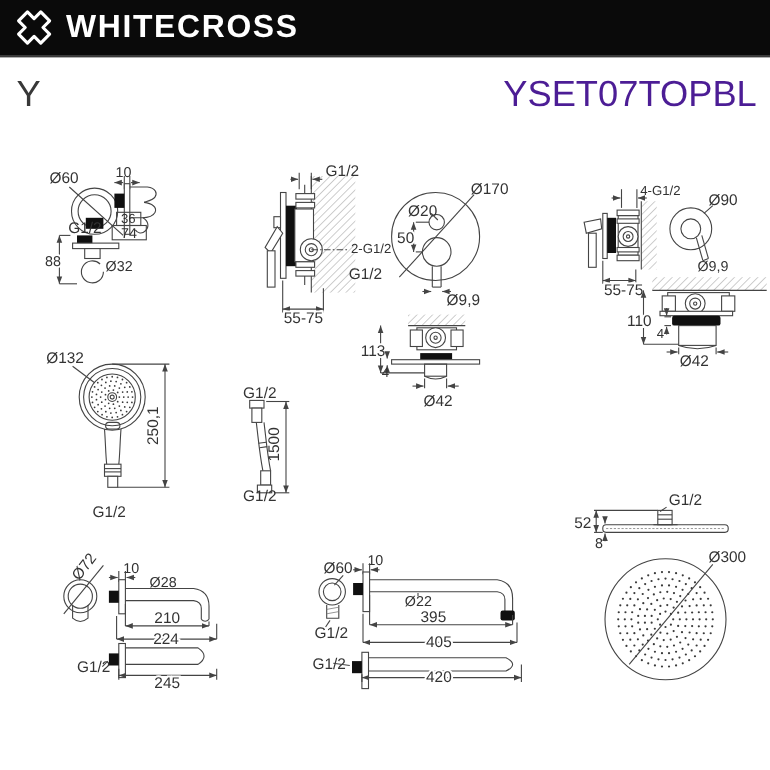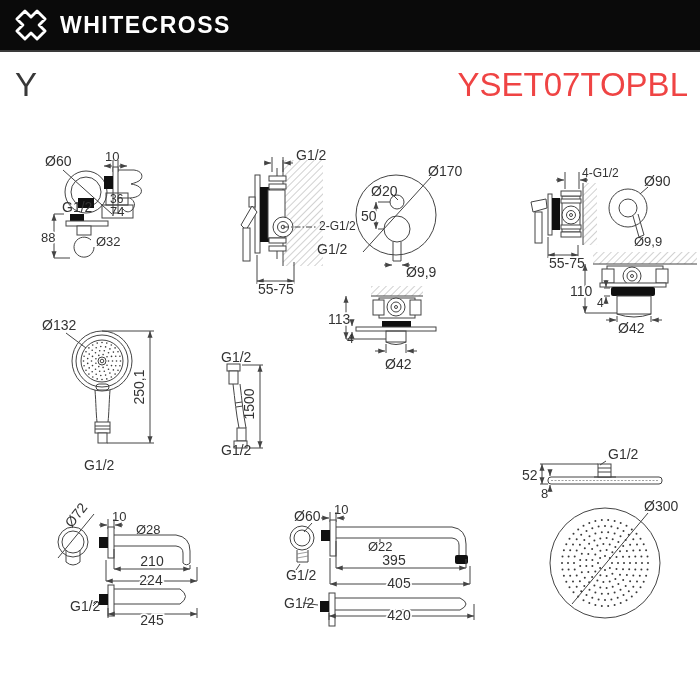--- a/index.html
+++ b/index.html
@@ -1,23 +1,23 @@
 <!DOCTYPE html>
 <html><head>
 <meta charset="utf-8">
 <style>
   html,body{margin:0;padding:0}
   body{width:700px;height:700px;background:#fff;position:relative;overflow:hidden;
        font-family:"Liberation Sans",sans-serif}
   .header{position:absolute;top:0;left:0;width:700px;height:52px;background:#0a0a0a;
           border-bottom:2px solid #3a3a3a;display:flex;align-items:center;
           padding-left:12px;box-sizing:border-box}
-  .brand{color:#fff;font-size:23px;font-weight:600;letter-spacing:1.5px;margin-left:10px}
+  .brand{color:#fff;font-size:29px;font-weight:600;letter-spacing:1.5px;margin-left:10px}
   .series{position:absolute;left:15px;top:66px;font-size:33px;color:#383838}
-  .model{position:absolute;right:12px;top:66px;font-size:33px;color:#ef4444}
+  .model{position:absolute;right:12px;top:66px;font-size:33px;color:#4c1d95}
   svg.sheet{position:absolute;left:0;top:0}
   svg text{fill:#333;font-family:"Liberation Sans",sans-serif}
   .t14{font-size:14px}.t13{font-size:13px}.t12{font-size:12px}
   .halo{paint-order:stroke;stroke:#fff;stroke-width:3.5px}
   .ln{stroke:#444;fill:none;stroke-width:1}
   .fw{fill:#fff;stroke:#444;stroke-width:1}
   .fb{fill:#101010;stroke:none}
   .dash{stroke:#444;fill:none;stroke-width:1;stroke-dasharray:6 2 1.5 2}
   .thin{stroke:#777;stroke-width:.7;fill:none}
 </style>

